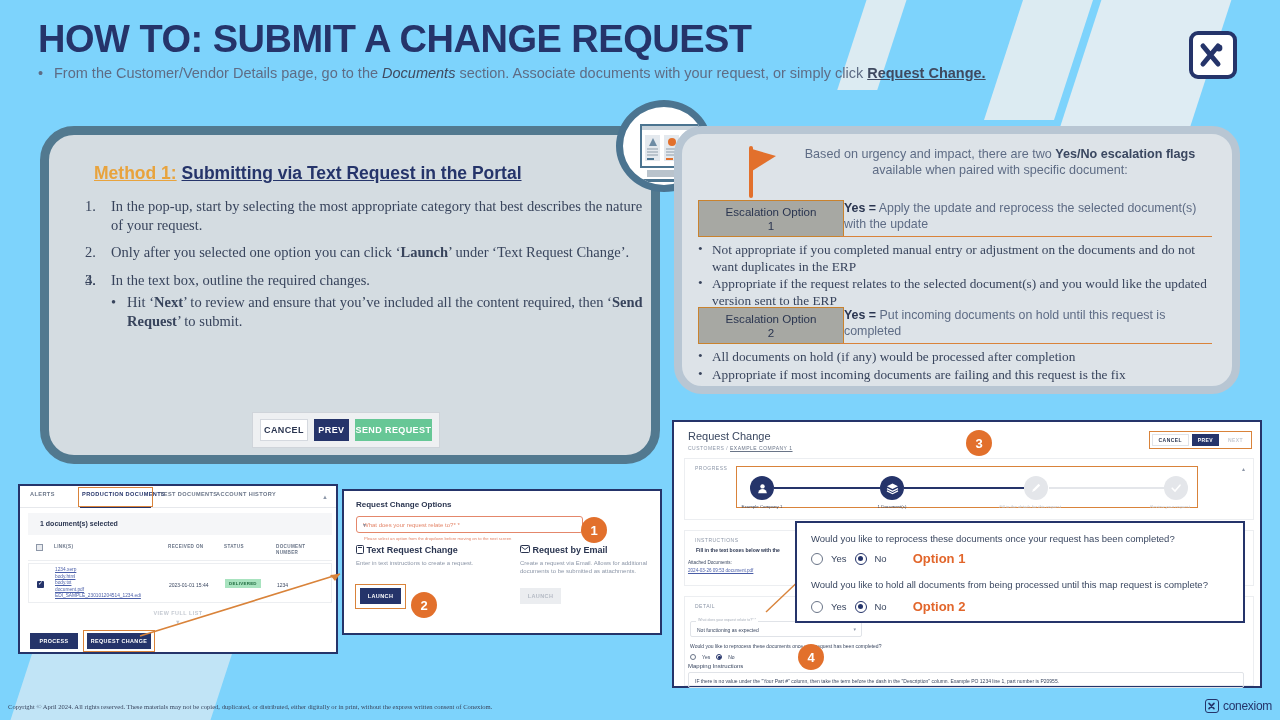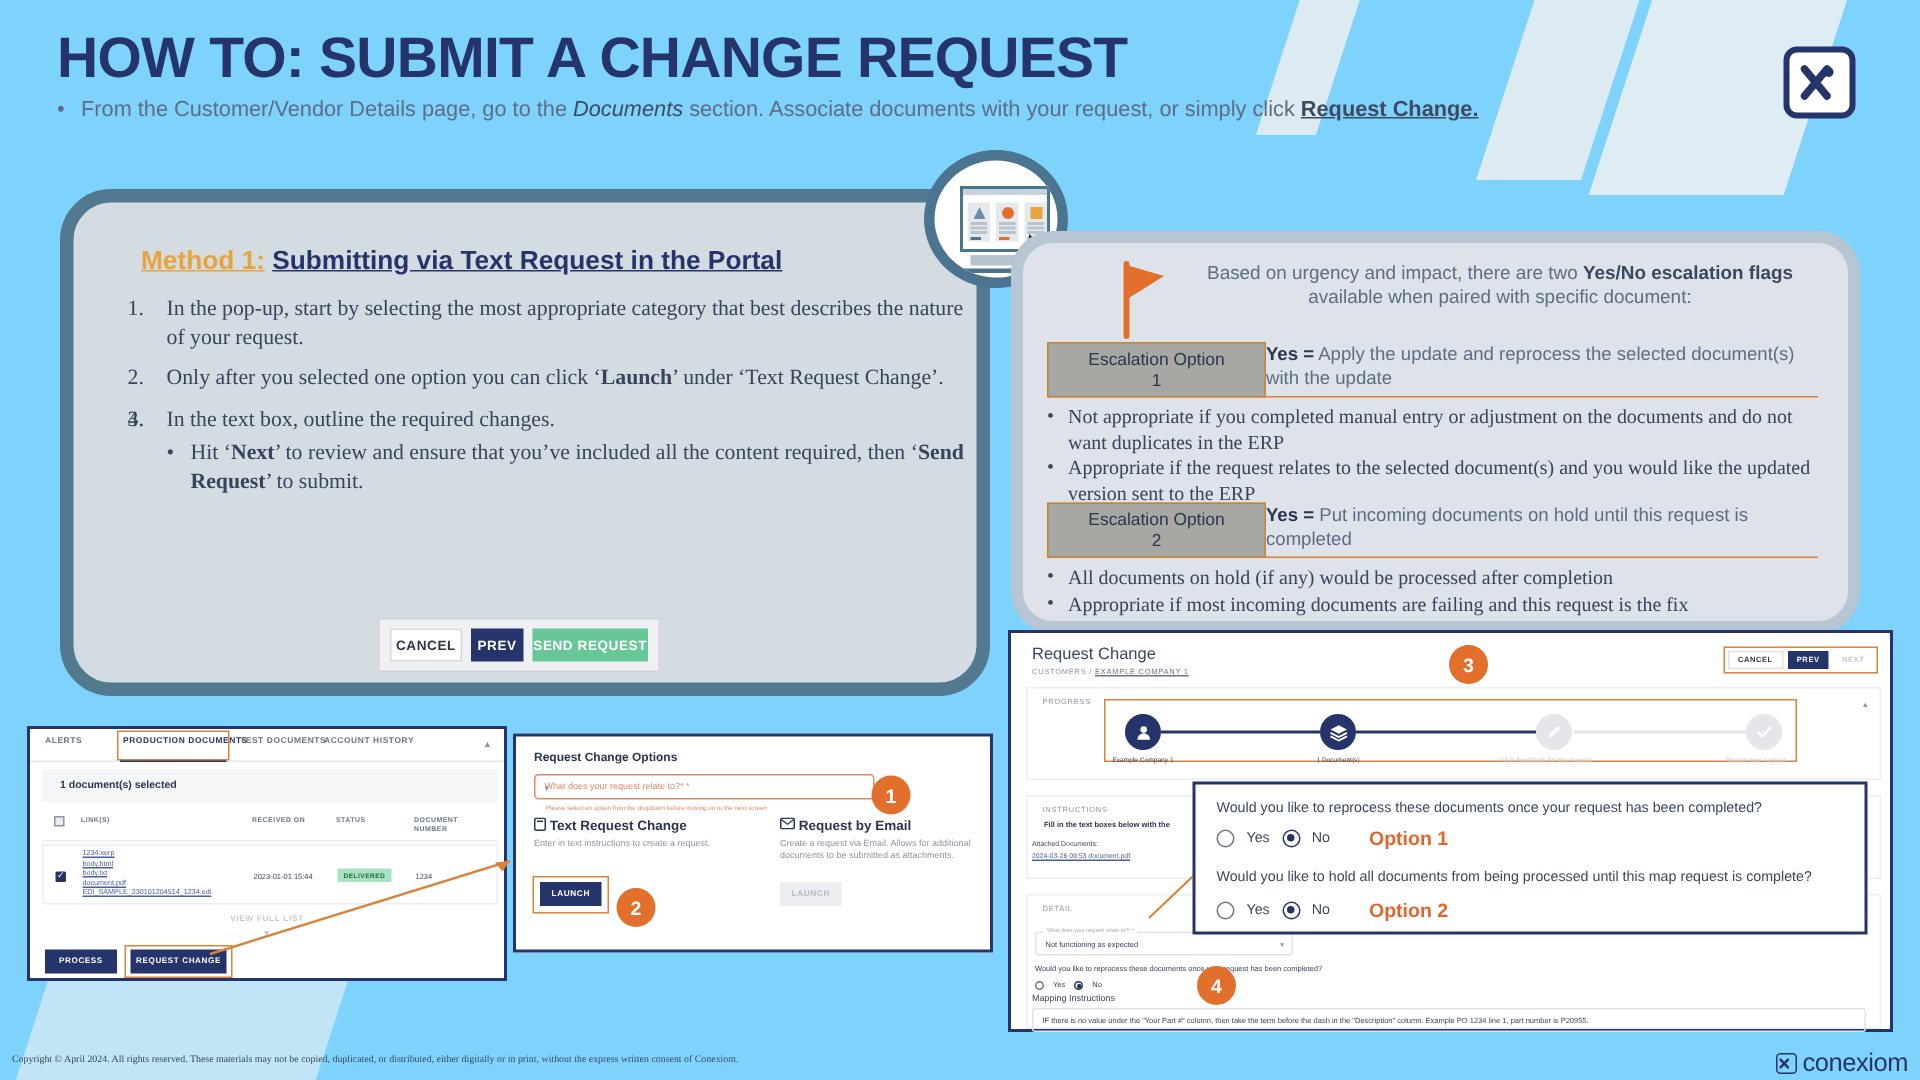--- a/index.html
+++ b/index.html
@@ -70,21 +70,21 @@
   .mon-card { position:absolute; top:9px; width:15px; height:26px; background:#e4e9ee; }
   .mon-card .sq { position:absolute; left:4px; top:3px; width:8px; height:8px; }
   .mon-card .ln { position:absolute; left:2px; width:11px; height:1.5px; background:#b9c3cc; }
   .mon-stand { position:absolute; left:24px; top:63px; width:46px; height:7px; background:#b9c3cc;}
   .mon-base { position:absolute; left:17px; top:72px; width:60px; height:2.5px; background:#4b7490;}
   .cursor { position:absolute; left:44px; top:30px; }
 
   
   .panel-right {
     position: absolute; left: 674px; top: 126px; width: 566px; height: 268px;
-    background: #dde3e8; border: 8px solid #b8c6d3; border-radius: 28px; margin-top: 28px;
+    background: #dde3e8; border: 8px solid #b8c6d3; border-radius: 28px;
   }
   .flag { position: absolute; left: 62px; top: 12px; }
   .esc-intro { position:absolute; left: 118px; top: 12px; width: 400px;
                text-align:center; font-size: 12.6px; color:#5e6c85; line-height:16px;}
   .esc-intro b { color: #3a4760; }
 
   .esc-badge {
     position: absolute; width: 146px; height: 37px;
     background: #a7a8a3; border: 1.5px solid #c9822e;
     color: #2a3550; font-size: 11.6px; text-align: center;
@@ -229,21 +229,21 @@
     position:absolute; width:26px; height:26px; border-radius:50%;
     background:#e2702c; color:#fff; font-size:13px; font-weight:bold;
     display:flex; align-items:center; justify-content:center;
   }
 
   
   .footer { position:absolute; left:8px; top:703px; font-size:6.6px; color:#3a4760;
             font-family:"Liberation Serif", serif; }
   .footer-logo { position:absolute; right:8px; top:699px; display:flex; align-items:center; gap:4px;}
   .fl-mark { width:14px; height:14px; border:1.6px solid #25346a; border-radius:3px; position:relative;}
-  .fl-text { font-size:17px; color:#25346a; letter-spacing:-0.3px;}
+  .fl-text { font-size:12px; color:#25346a; letter-spacing:-0.3px;}
 </style>
 </head>
 <body>
 
 <div class="page">
 
   <div class="bg-band bg1"></div>
   <div class="bg-band bg2"></div>
   <div class="bg-band bg3"></div>
   <div class="bg-band bg4"></div>

